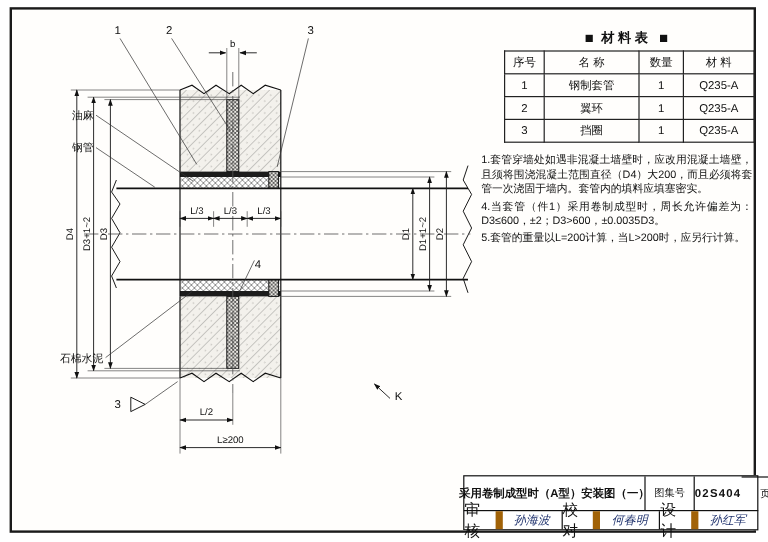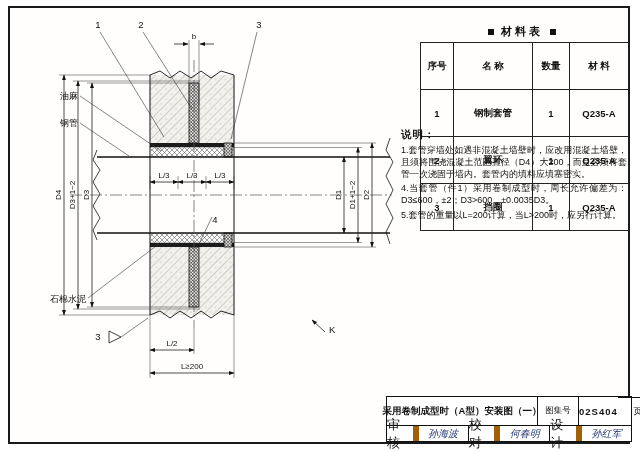--- a/index.html
+++ b/index.html
@@ -12,21 +12,21 @@
   .lbl-t{font-size:9px;}
   .ext{stroke:#444;stroke-width:0.55;}
   .dim{stroke:#222;stroke-width:0.8;}
   .thick{stroke:#111;stroke-width:1.3;}
   .mid{stroke:#111;stroke-width:1;}
   .lead{stroke:#333;stroke-width:0.6;fill:none;}
   .cl{stroke:#555;stroke-width:0.7;stroke-dasharray:12 3 2 3;}
   .mat-title{position:absolute;left:428px;top:24px;width:188px;display:flex;align-items:center;justify-content:center;gap:7px;font-size:11px;font-weight:bold;letter-spacing:3px;}
   .sq{width:6px;height:6px;background:#111;display:inline-block;}
   .mat-table{position:absolute;left:420px;top:42px;border-collapse:collapse;font-size:9.5px;}
-  .mat-table td,.mat-table th{border:1px solid #222;text-align:center;padding:16px 3px;height:14px;font-weight:bold;}
+  .mat-table td,.mat-table th{border:1px solid #222;text-align:center;padding:2px 3px;height:14px;font-weight:normal;}
   .c-no{width:26px;}.c-name{width:72px;}.c-qty{width:30px;}.c-mat{width:52px;}
   .notes{position:absolute;left:401px;top:128px;width:226px;font-size:9px;line-height:1.32;}
   .notes-title{font-size:10.5px;font-weight:bold;margin-bottom:3px;letter-spacing:1px;}
   .note-item{margin-bottom:3px;text-align:justify;}
   .tblock{position:absolute;left:386px;top:396px;width:246px;height:30px;border:1.5px solid #111;box-sizing:border-box;display:flex;background:#fff;}
   .tb-title{width:150px;border-right:1px solid #111;display:flex;align-items:center;justify-content:center;font-size:9.5px;font-weight:bold;white-space:nowrap;}
   .tb-right{flex:1;display:flex;}
   .tb-row{flex:1;display:flex;}
   .tb-row + .tb-row{border-top:1px solid #111;}
   .tb-lab{width:40px;border-right:1px solid #111;display:flex;align-items:center;justify-content:center;font-size:8.5px;}
@@ -223,21 +223,20 @@
   <tr>
     <td>3</td>
     <td>挡圈</td>
     <td>1</td>
     <td>Q235-A</td>
   </tr>
 </tbody>
   </table>
 
 <div class="notes">
-  <div class="notes-title">说明：</div>
   <div class="note-item">1.套管穿墙处如遇非混凝土墙壁时，应改用混凝土墙壁，且须将围浇混凝土范围直径（D4）大200，而且必须将套管一次浇固于墙内。套管内的填料应填塞密实。</div>
   <div class="note-item">4.当套管（件1）采用卷制成型时，周长允许偏差为：D3≤600，±2；D3&gt;600，±0.0035D3。</div>
   <div class="note-item">5.套管的重量以L=200计算，当L&gt;200时，应另行计算。</div>
 </div>
 
 <div class="tblock">
   <div class="tb-title">采用卷制成型时（A型）安装图（一）</div>
   <div class="tb-right">
     <div class="tb-row">
       <span class="tb-lab">图集号</span>

